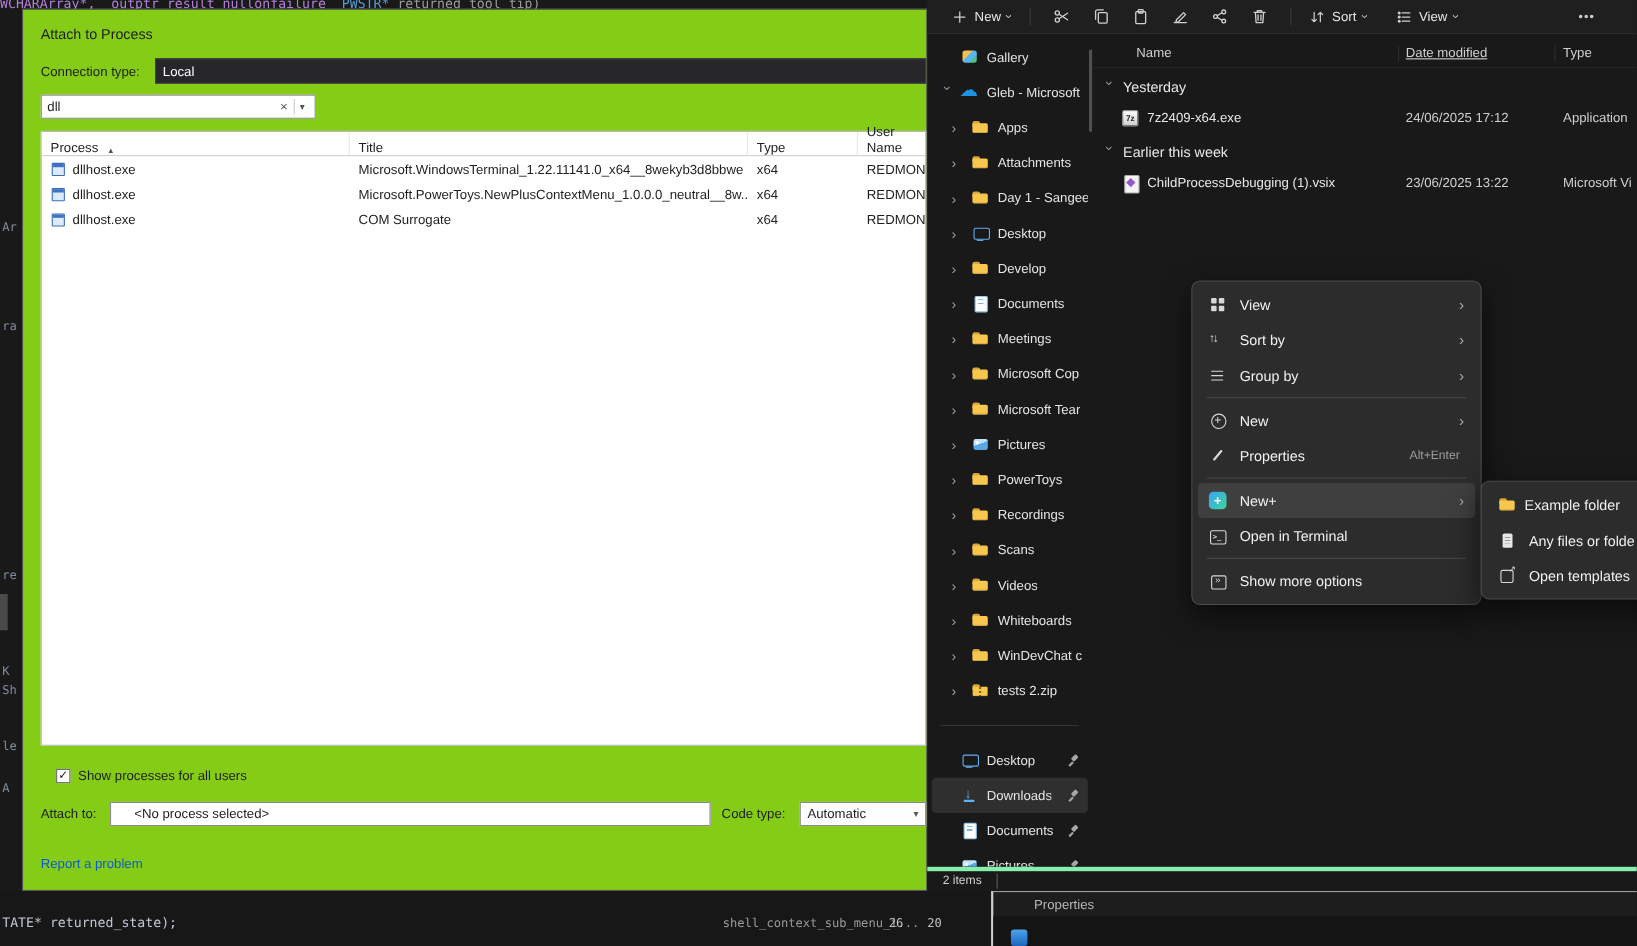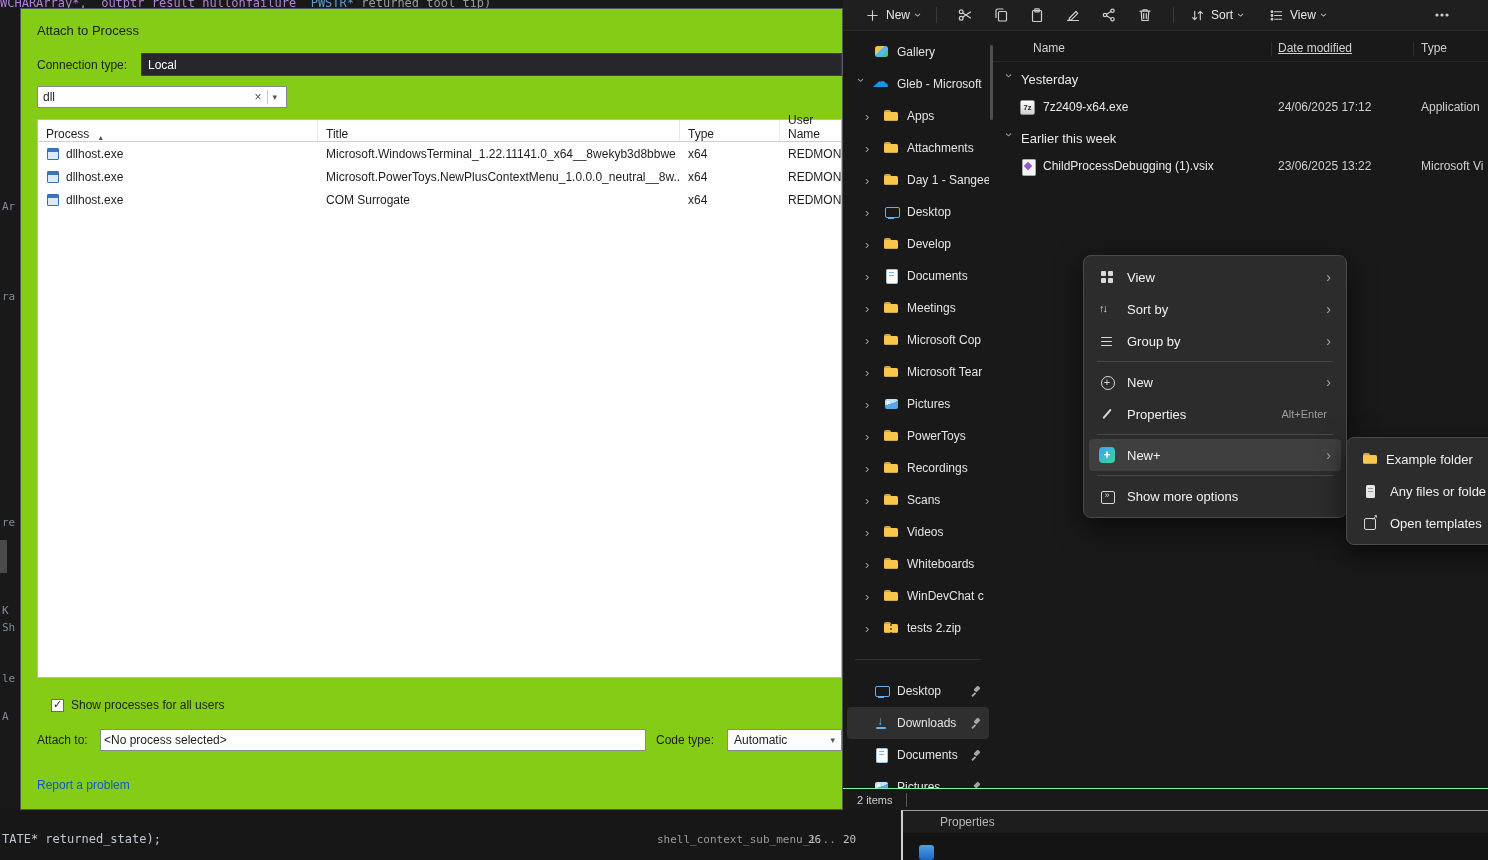--- a/index.html
+++ b/index.html
@@ -56,21 +56,21 @@
   .td-process{width:280px;}.td-title{width:362px;}.td-type{width:100px;}.td-user{flex:1;}
   .proc-ic{width:14px;height:14px;position:relative;flex:0 0 14px;margin-right:6px;}
   .proc-ic::before{content:"";position:absolute;inset:1px;background:#dcebfa;border:1px solid #3a6ebd;border-radius:1px;}
   .proc-ic::after{content:"";position:absolute;left:2px;top:2px;right:2px;height:3px;background:#3f72c0;}
 
   .ad-check-row{position:absolute;left:30px;top:689px;display:flex;align-items:center;}
   .cb{width:13px;height:13px;background:#fff;border:1px solid #6b6b6b;position:relative;margin-right:7px;}
   .cb::after{content:"\2713";position:absolute;left:1px;top:-2px;font-size:11px;color:#222;}
   .ad-attach-row{position:absolute;left:0;right:0;top:720px;height:23px;}
   .ad-input{position:absolute;left:79px;width:546px;top:0;height:22px;background:#fff;border:1px solid #8a8a8a;
-    display:flex;align-items:center;padding-left:3px;}
+    display:flex;align-items:center;padding-left:21px;}
   .ad-codetype{position:absolute;left:706px;right:0;top:0;height:22px;background:#fdfdfd;border:1px solid #8a8a8a;
     display:flex;align-items:center;padding-left:6px;}
   .ad-codetype .dd{margin-left:auto;padding-right:6px;color:#555;font-size:9px;}
   .ad-link{position:absolute;left:16px;top:769px;color:#0a5bd3;font-size:12px;}
 
   
   .explorer{position:absolute;left:843px;top:0;width:645px;height:810px;background:#191919;z-index:3;color:#e4e4e4;}
   .ex-toolbar{position:absolute;left:0;top:0;right:0;height:31px;background:#1f1f1f;border-bottom:1px solid #2a2a2a;
     display:flex;align-items:center;padding-left:16px;}
   .tb-btn{display:flex;align-items:center;gap:6px;font-size:12px;color:#e8e8e8;padding:0 6px;height:26px;border-radius:4px;}
@@ -125,21 +125,21 @@
   .file-row .fic{position:absolute;left:26px;top:5px;}
   .file-row .fname{position:absolute;left:50px;top:6px;white-space:nowrap;}
   .file-row .fdate{position:absolute;left:285px;top:6px;color:#cfcfcf;}
   .file-row .ftype{position:absolute;left:428px;top:6px;color:#cfcfcf;white-space:nowrap;overflow:hidden;right:0;}
   .fic{position:relative;width:17px;height:17px;}
   .fic-7z::before{content:"";position:absolute;inset:1px;background:linear-gradient(#fdfdfd,#d0d0d0);border:1px solid #8f8f8f;border-radius:2px;}
   .fic-7z::after{content:"7z";position:absolute;inset:0;display:flex;align-items:center;justify-content:center;font-size:7.5px;font-weight:bold;color:#222;}
   .fic-vsix::before{content:"";position:absolute;left:2.5px;top:0.5px;width:12px;height:15px;background:#f4f4f4;border:1px solid #aaa;border-radius:1.5px;}
   .fic-vsix::after{content:"";position:absolute;left:5.5px;top:5px;width:6px;height:6px;background:#9557ce;transform:rotate(45deg);}
 
-  .ex-status{position:absolute;left:0;right:0;bottom:0;height:22px;border-top:1px solid #86efac;background:#191919;
+  .ex-status{position:absolute;left:0;right:0;bottom:0;height:22px;border-top:4px solid #86efac;background:#191919;
     display:flex;align-items:center;padding-left:14px;font-size:11px;color:#cfcfcf;}
   .st-div{width:1px;height:14px;background:#5a5a5a;margin-left:14px;}
 
   
   .menu{position:absolute;background:#2c2c2c;border:1px solid #4a4a4a;border-radius:8px;
     box-shadow:0 10px 28px rgba(0,0,0,.6);padding:5px;}
   .context-menu{left:1083px;top:255px;width:264px;z-index:10;}
   .submenu{left:1346px;top:437px;width:196px;z-index:11;}
   .menu-item{display:flex;align-items:center;height:32px;padding:0 10px;border-radius:4px;color:#f0f0f0;font-size:13px;}
   .menu-item.hl{background:#3f3f3f;}
@@ -601,20 +601,24 @@
     <span class="mi mi-properties"></span>
     <span>Properties</span>
     <span class="shortcut">Alt+Enter</span>
   </div>
   <div class="menu-sep"></div>
   <div class="menu-item hl">
     <span class="mi mi-newplus"></span>
     <span>New+</span>
     <span class="mi-chev">›</span>
   </div>
+  <div class="menu-item">
+    <span class="mi mi-terminal"></span>
+    <span>Open in Terminal</span>
+  </div>
   <div class="menu-sep"></div>
   <div class="menu-item">
     <span class="mi mi-moreopts"></span>
     <span>Show more options</span>
   </div>
 </div>
 
 <div class="menu submenu">
   <div class="menu-item">
     <span class="mi ic-folder"></span>

